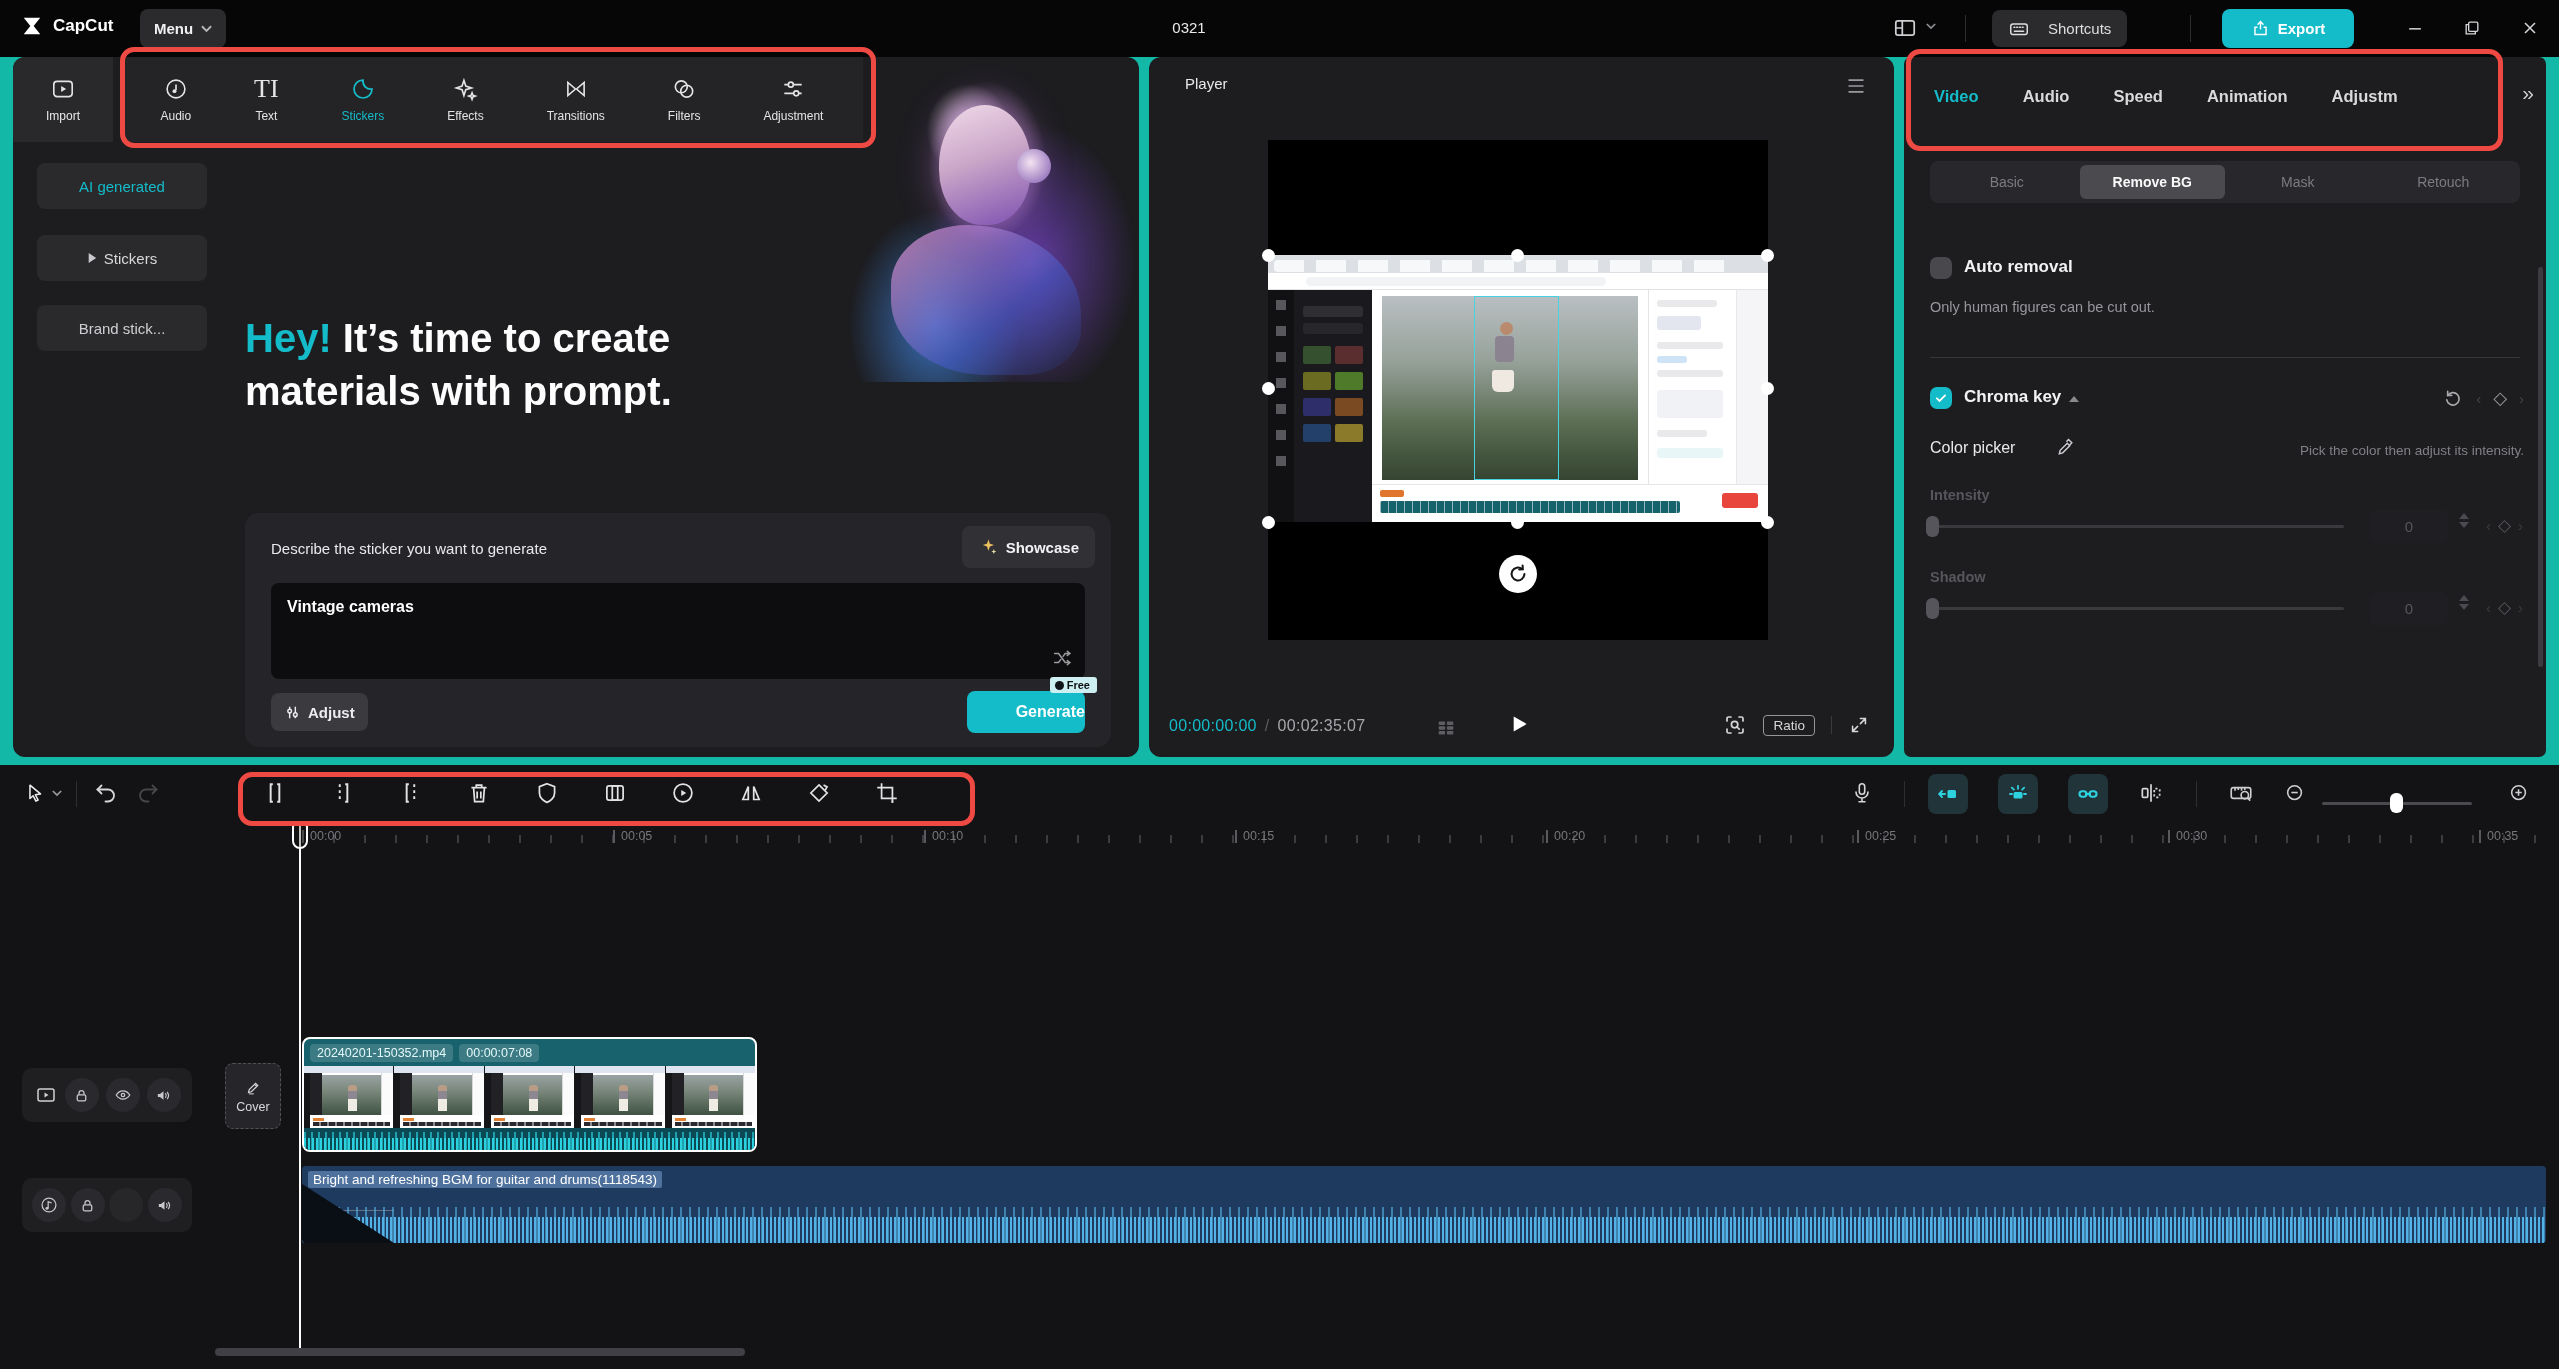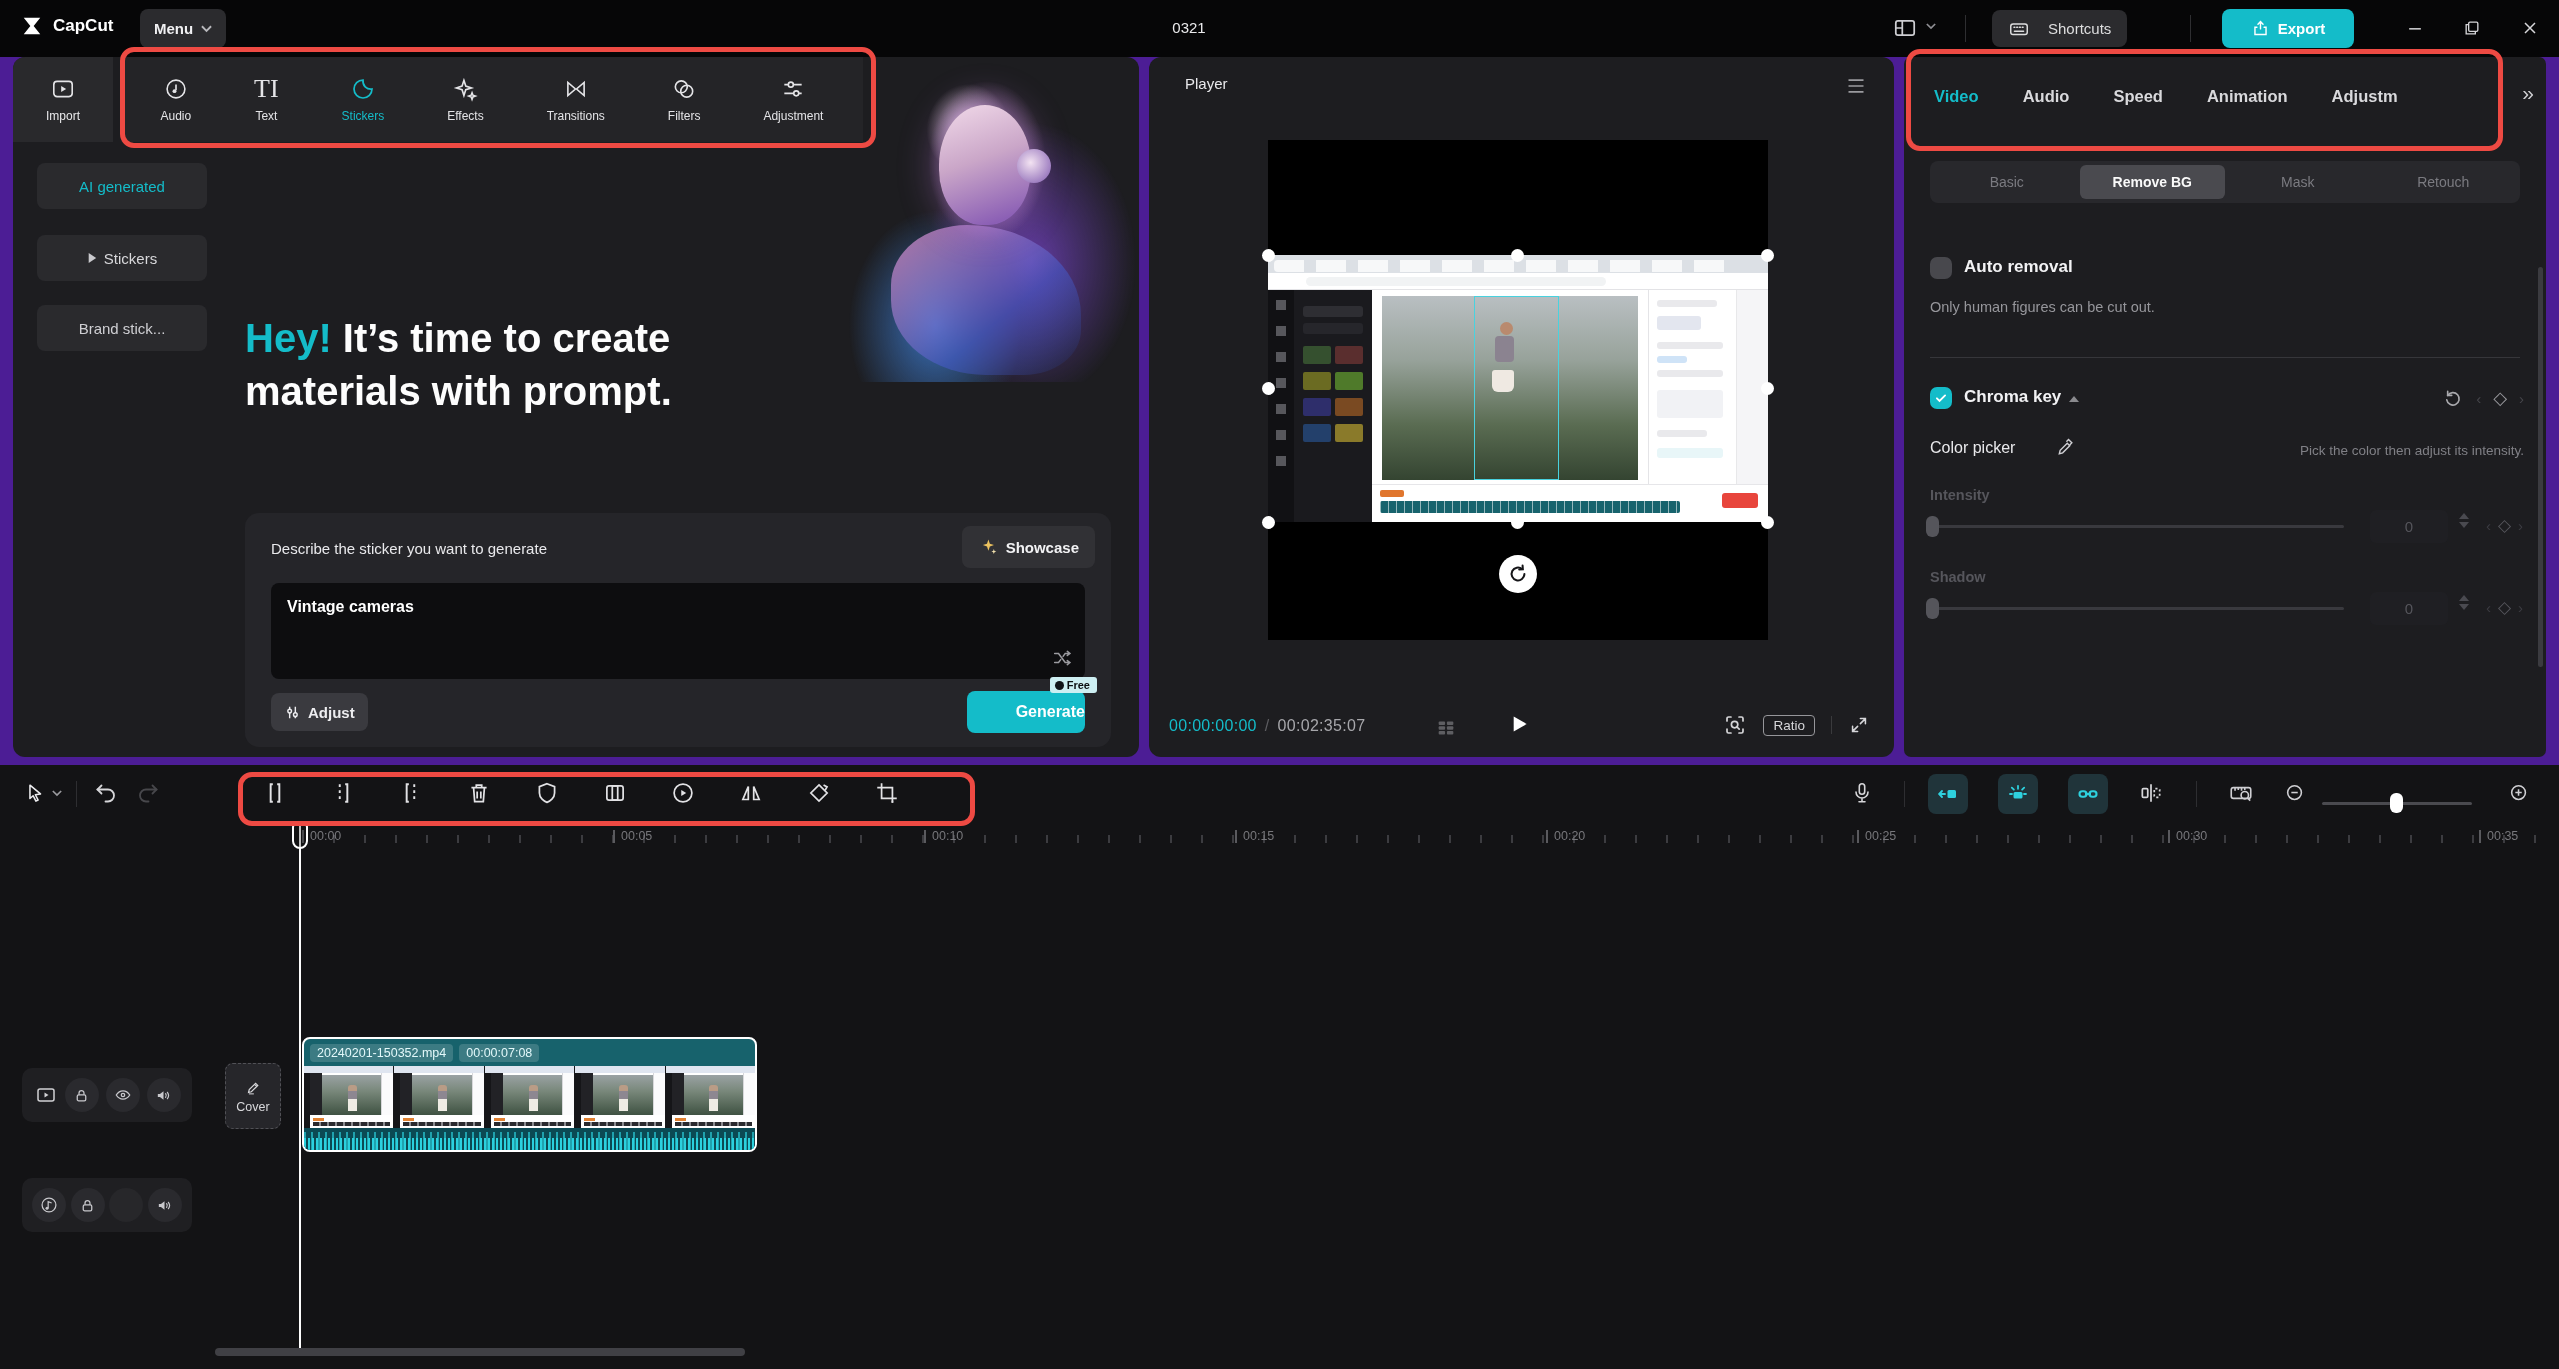--- a/index.html
+++ b/index.html
@@ -1,18 +1,18 @@
 <!DOCTYPE html>
 <html style="--accent: #14bcc9; --annotation: #ee4a43;"><head>
 <meta charset="utf-8">
 <style>
   html,body{margin:0;padding:0;background:#000;}
   *{box-sizing:border-box;font-family:"Liberation Sans","DejaVu Sans",sans-serif;}
   svg{display:block;}
-  .screen{position:relative;width:2559px;height:1369px;background:#4c1d95;overflow:hidden;color:#e8e8ea;}
+  .screen{position:relative;width:2559px;height:1369px;background:#14b8a6;overflow:hidden;color:#e8e8ea;}
   .abs{position:absolute;}
 
   
   .topbar{position:absolute;left:0;top:0;width:2559px;height:57px;background:#060607;}
   .logo{position:absolute;left:20px;top:15px;display:flex;align-items:center;gap:9px;}
   .logo-text{font-size:17px;font-weight:bold;color:#fff;}
   .menu-btn{position:absolute;left:140px;top:9px;height:39px;padding:0 14px;background:#2b2b2e;border-radius:8px;display:flex;align-items:center;gap:8px;font-size:15px;font-weight:bold;color:#f0f0f2;}
   .doc-title{position:absolute;left:1139px;top:19px;width:100px;text-align:center;font-size:15px;color:#eaeaec;}
   .tb-right-icon{position:absolute;top:15px;color:#cfcfd3;}
   .vdiv{position:absolute;width:1px;background:#2e2e31;}
@@ -874,20 +874,27 @@
               <div class="t-line"></div>
             </div>
           </div>
       </div>
       <div class="vwave">
         <div class="wave2"></div>
         <div class="wave1"></div>
       </div>
     </div>
 
+    <div class="aclip">
+      <span class="label">Bright and refreshing BGM for guitar and drums(1118543)</span>
+      <div class="amid"></div>
+      <div class="awave2"></div>
+      <div class="awave1"></div>
+      <div class="awedge"></div>
+    </div>
 
     <div class="playhead-line"></div>
     <div class="playhead-head"></div>
     <div class="tl-scrollbar"></div>
   </div>
 
   <div class="redbox" style="left:120px;top:47px;width:756px;height:101px"></div>
   <div class="redbox" style="left:1906px;top:49px;width:597px;height:102px"></div>
   <div class="redbox" style="left:238px;top:772px;width:737px;height:54px"></div>
 

